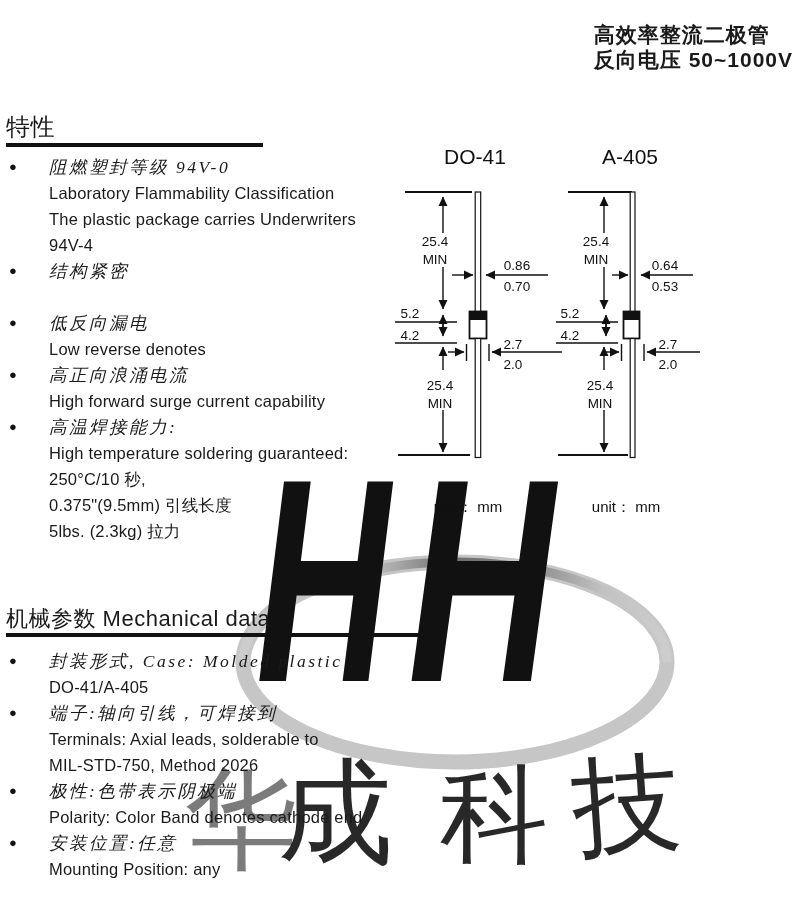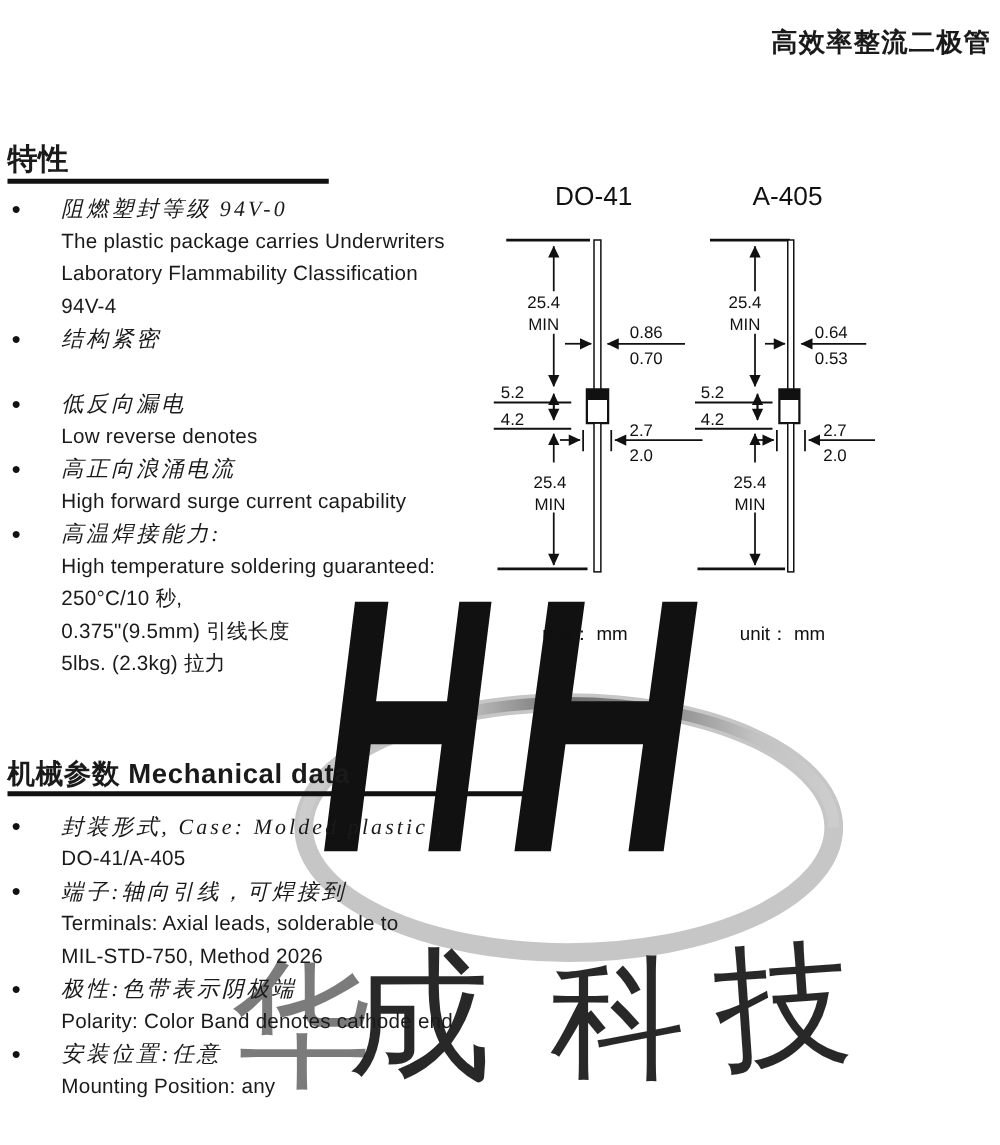--- a/index.html
+++ b/index.html
@@ -5,21 +5,21 @@
   html,body{margin:0;padding:0;}
   body{
     width:800px;height:916px;position:relative;background:#ffffff;
     font-family:"Liberation Sans",sans-serif;color:#1a1a1a;overflow:hidden;
   }
   .abs{position:absolute;}
   
   .hdr{top:22px;right:7px;font-weight:bold;font-size:21px;
        line-height:25px;letter-spacing:1px;white-space:nowrap;}
   
-  .sec-head{font-weight:bold;font-size:24px;white-space:nowrap;letter-spacing:0.5px;}
+  .sec-head{font-weight:normal;font-size:24px;white-space:nowrap;letter-spacing:0.5px;}
   .rule{background:#111;height:4px;}
   
   .list{width:400px;}
   .row{display:flex;height:26px;line-height:26px;white-space:nowrap;}
   .dot{width:40px;padding-left:5px;font-size:13px;color:#111;}
   .zh{font-family:"Liberation Serif",serif;font-style:italic;font-size:17.5px;letter-spacing:2.5px;text-align:right;}
   .en{font-size:16.5px;letter-spacing:0.2px;}
   svg text{font-family:"Liberation Sans",sans-serif;fill:#111;}
   .wm-char{font-family:"Liberation Serif",serif;}
 </style>
@@ -42,37 +42,38 @@
   <text transform="translate(256,681) scale(0.64,1)" font-size="290" font-weight="bold" font-style="italic" fill="#f8c5ca">H</text>
   <text transform="translate(408,681) scale(0.70,1)" font-size="290" font-weight="bold" font-style="italic" fill="#f8c5ca">H</text>
   <text class="wm-char" x="185" y="858" font-size="112" fill="#d9d9d9" opacity="0.55">华</text>
   <text class="wm-char" x="278" y="852" font-size="115" fill="#d9d9d9" opacity="0.9">成</text>
   <text class="wm-char" x="440" y="852" font-size="108" fill="#d9d9d9" opacity="0.9">科</text>
   <text class="wm-char" x="572" y="842" font-size="108" fill="#d9d9d9" opacity="0.9" transform="rotate(-4 626 800)">技</text>
 </svg>
 
 <div class="abs hdr" style="z-index:1">
   <div>高效率整流二极管</div>
+  <div>反向电压 50~1000V</div>
 </div>
 
 <div class="abs sec-head" style="left:6px;top:111px;z-index:1">特性</div>
 <div class="abs rule" style="left:6px;top:143px;width:257px;z-index:1"></div>
 
 <div class="abs list" style="left:4px;top:154px;z-index:1">
   <div class="row">
     <span class="dot">●</span>
     <span class="zh">阻燃塑封等级 94V-0</span>
   </div>
   <div class="row">
     <span class="dot"></span>
+    <span class="en">Laboratory Flammability Classification</span>
+  </div>
+  <div class="row">
+    <span class="dot"></span>
     <span class="en">The plastic package carries Underwriters</span>
-  </div>
-  <div class="row">
-    <span class="dot"></span>
-    <span class="en">Laboratory Flammability Classification</span>
   </div>
   <div class="row">
     <span class="dot"></span>
     <span class="en">94V-4</span>
   </div>
   <div class="row">
     <span class="dot">●</span>
     <span class="zh">结构紧密</span>
   </div>
   <div class="row">

